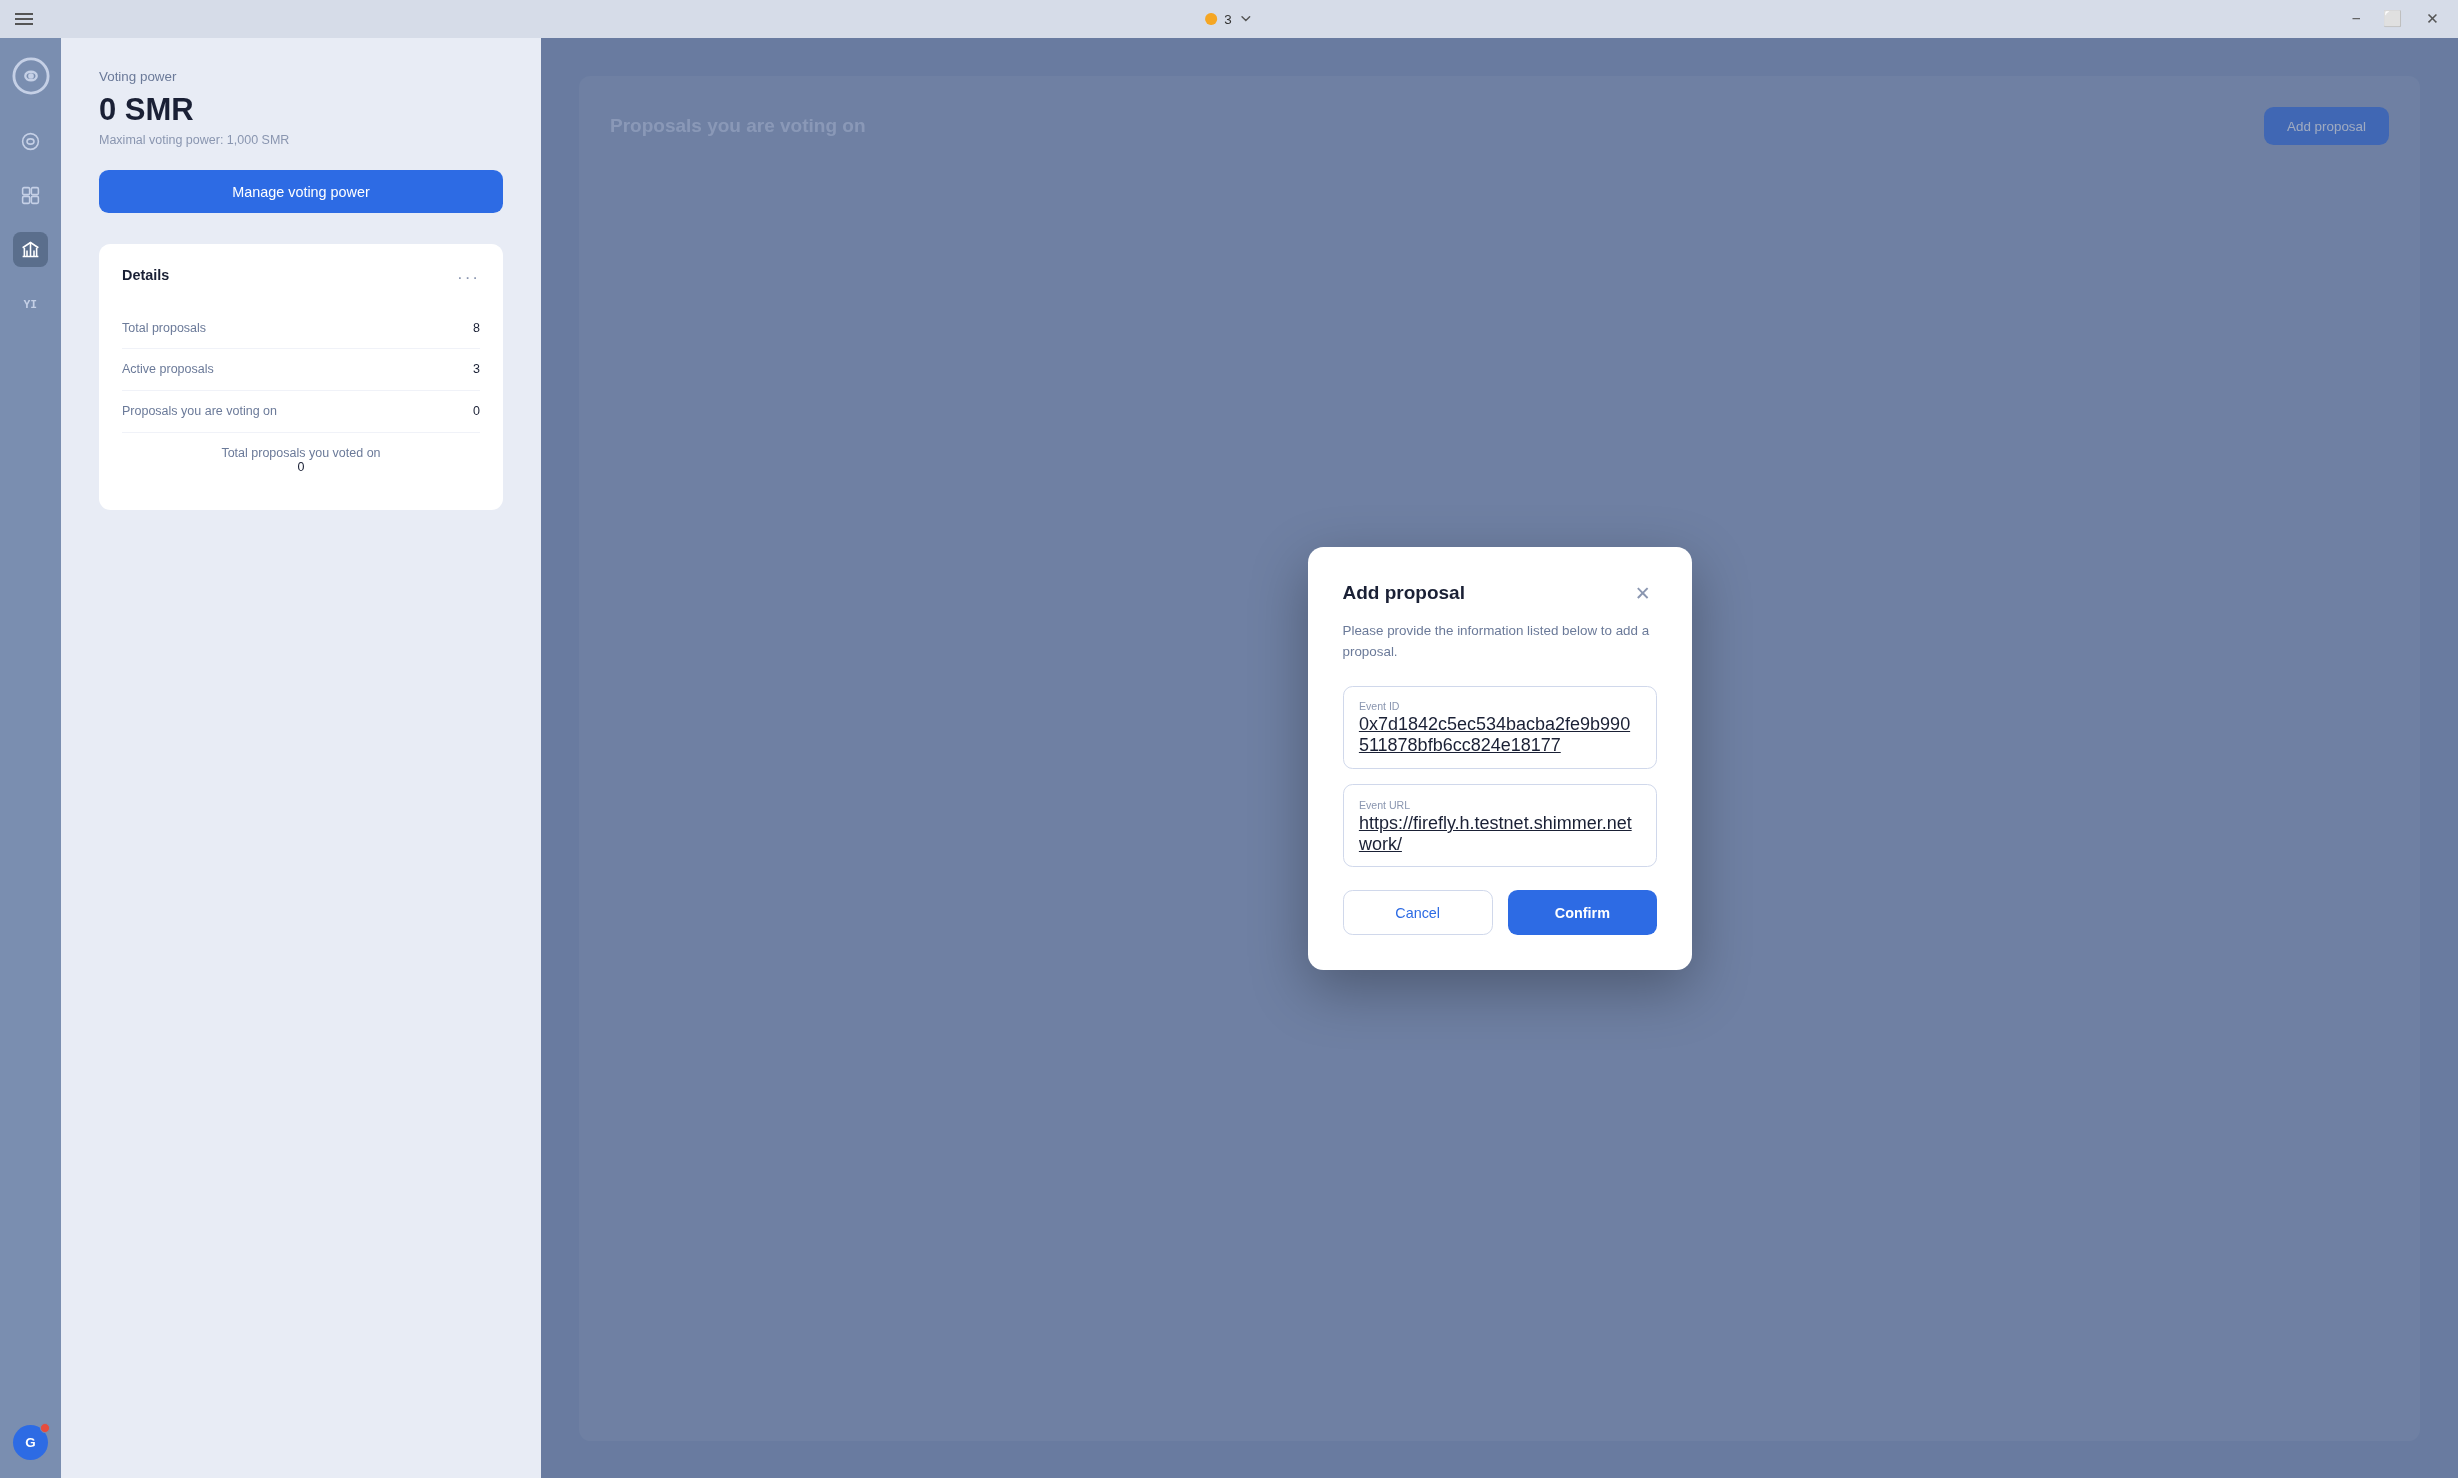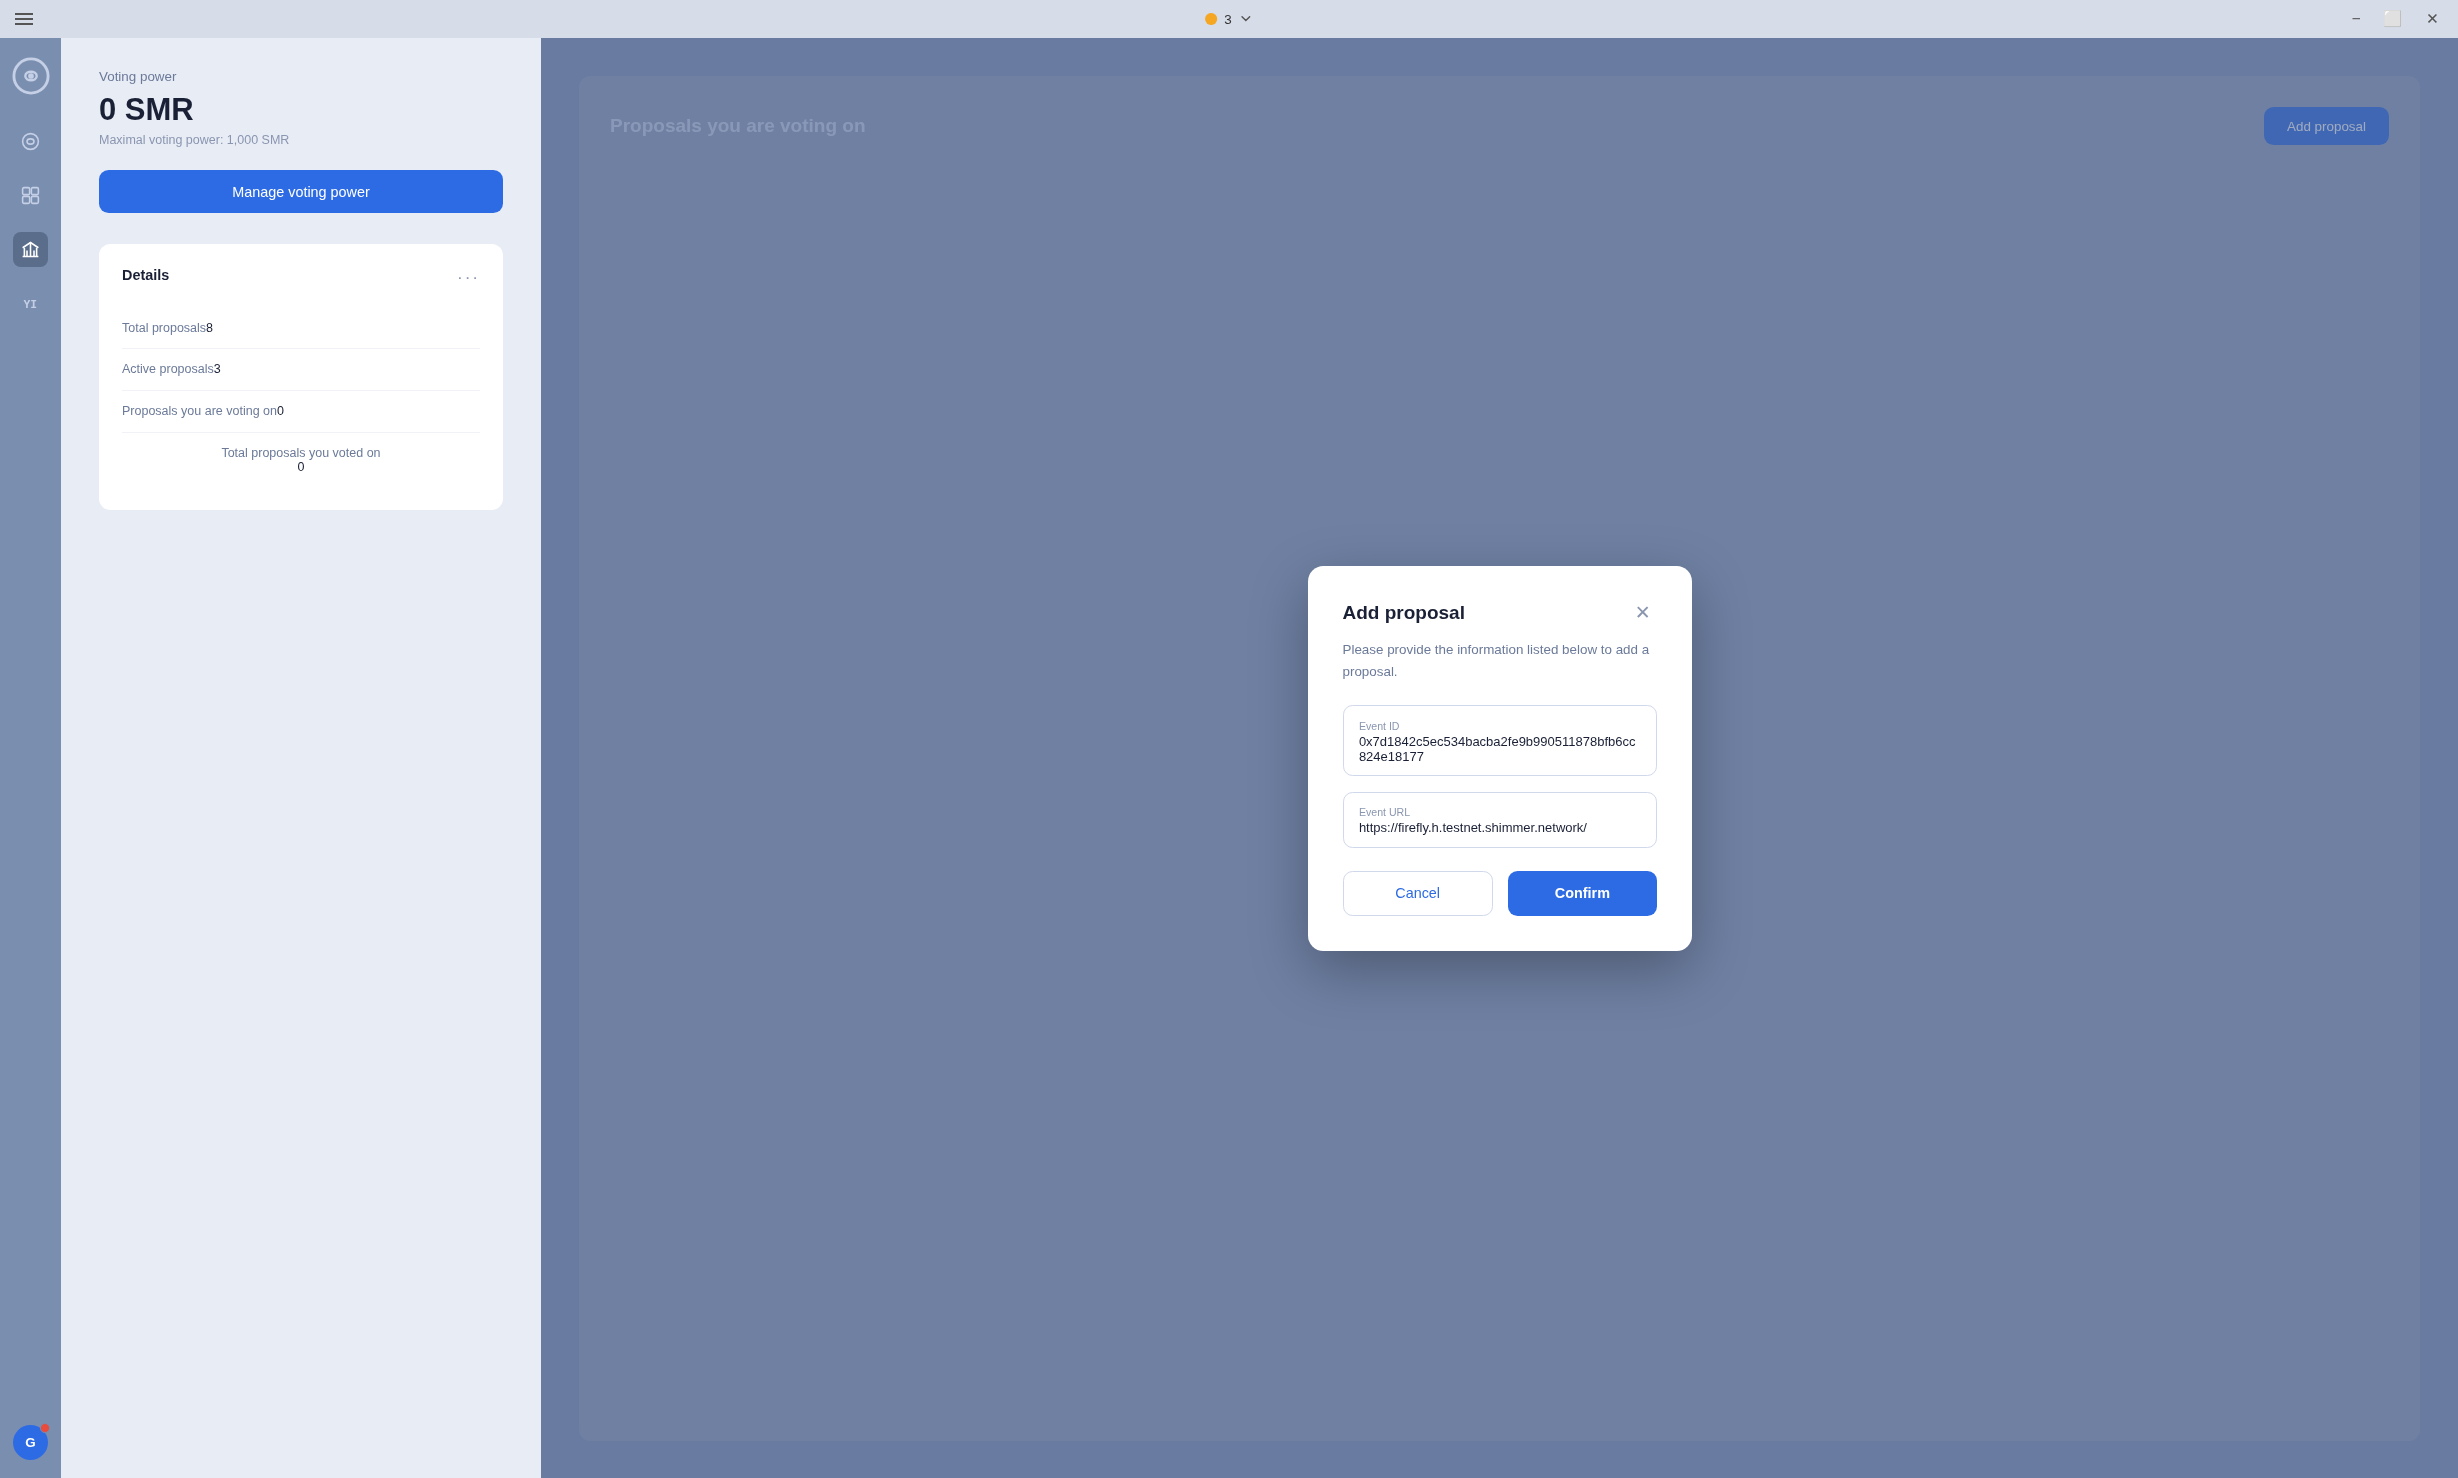--- a/index.html
+++ b/index.html
@@ -196,21 +196,21 @@
     .more-btn {
       background: none;
       border: none;
       cursor: pointer;
       color: #8a96b0;
       font-size: 17.3px;
       letter-spacing: 1.9px;
     }
     .detail-row {
       display: flex;
-      justify-content: flex-start;
+      justify-content: space-between;
       align-items: center;
       padding: 13.4px 0;
       border-bottom: 1px solid #f0f2f8;
     }
     .detail-row:last-child {
       border-bottom: none;
       flex-direction: column;
     }
     .detail-label {
       font-size: 12.5px;
@@ -341,23 +341,24 @@
       border-radius: 9.6px;
       padding: 9.6px 15.4px 11.5px;
       margin-bottom: 15.4px;
     }
     .field-label-sm {
       font-size: 10.6px;
       color: #8a96b0;
       margin-bottom: 1.9px;
     }
     .field-text {
-      font-size: 13px;
+      font-size: 18px;
       color: #1a2035;
       word-break: break-all;
+      text-decoration: underline;
     }
     .modal-actions {
       display: flex;
       gap: 15.4px;
       margin-top: 23px;
     }
     .cancel-btn {
       flex: 1;
       padding: 13.4px;
       background: white;

